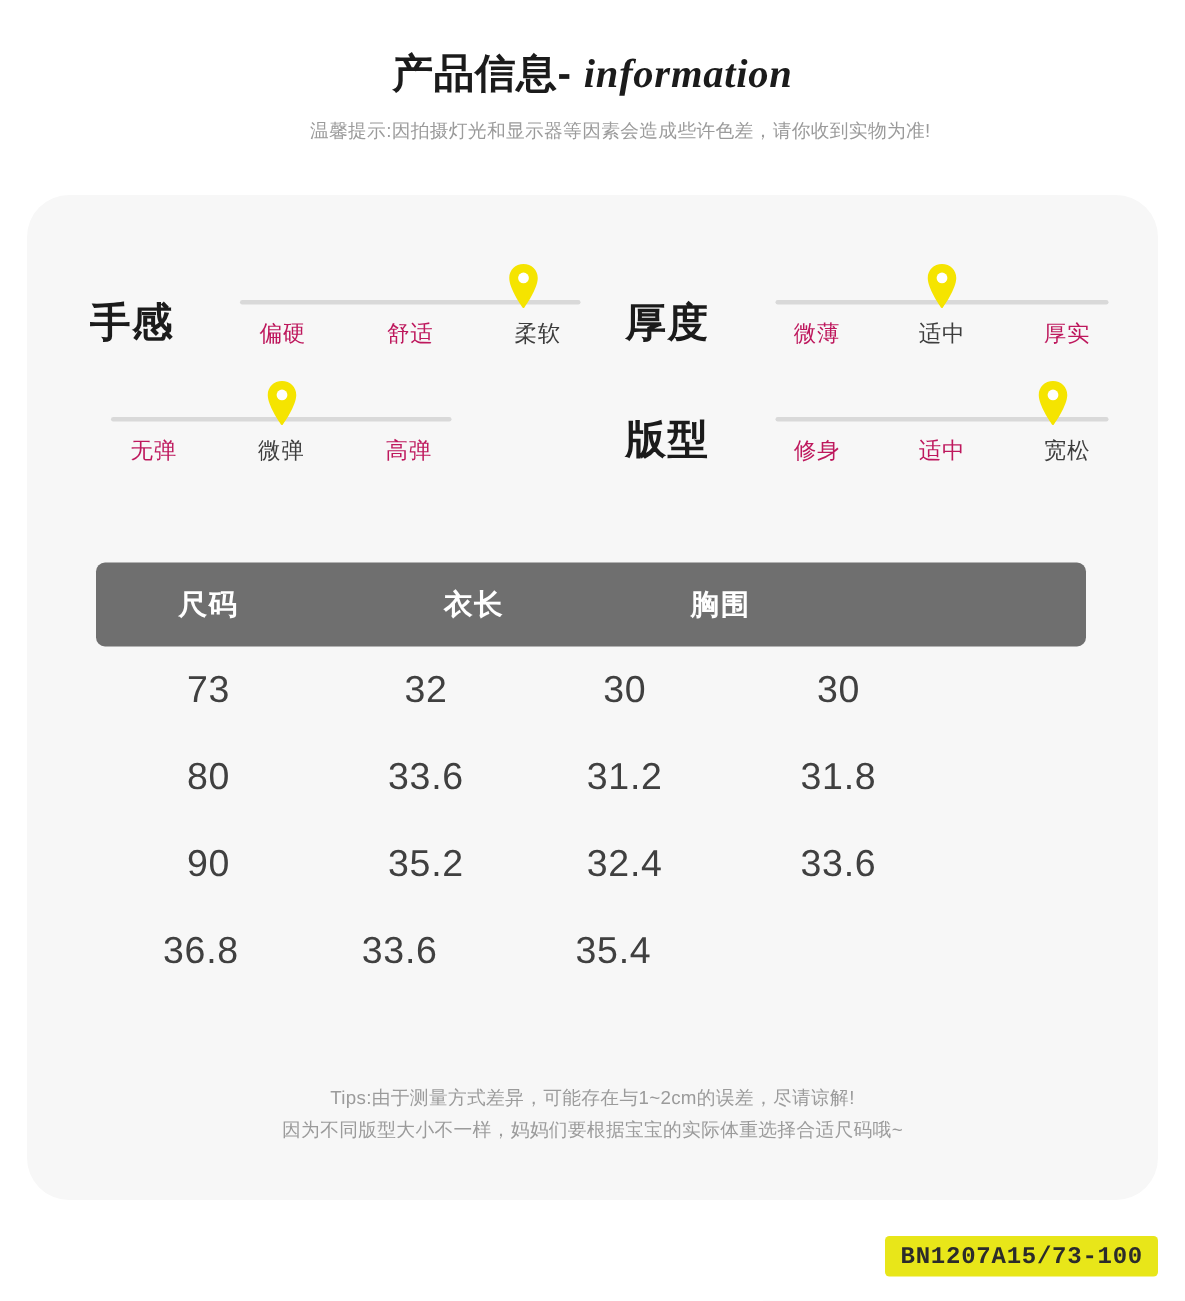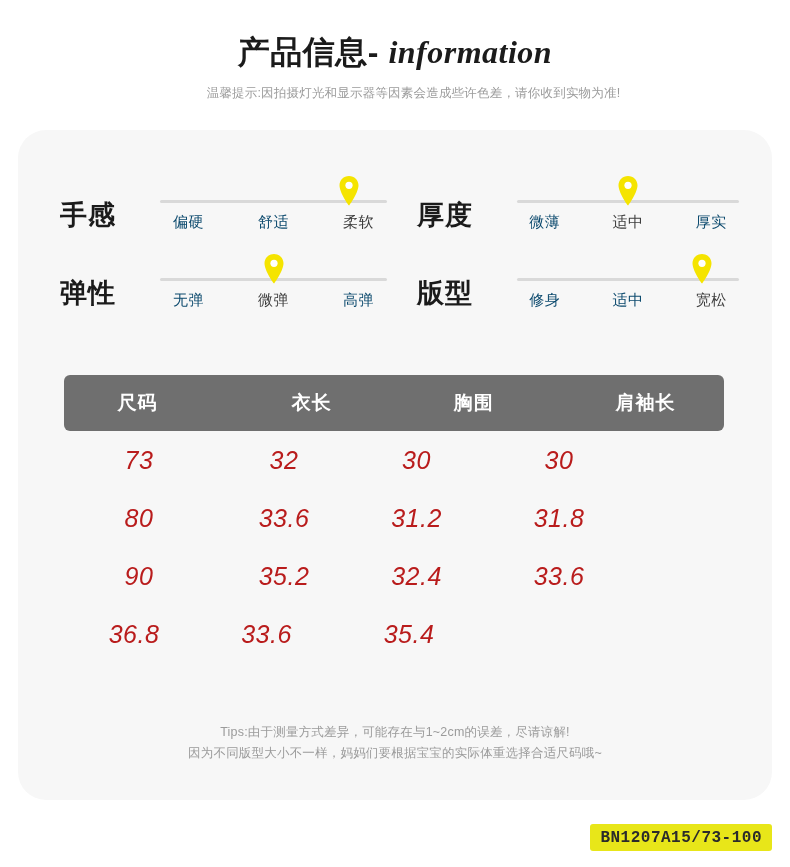--- a/index.html
+++ b/index.html
@@ -15,21 +15,21 @@
     overflow: hidden;
     background: #ffffff;
   }
 
   
   .header {
     padding-top: 33px;
     text-align: center;
   }
   .title {
-    font-size: 32px;
+    font-size: 27px;
     font-weight: bold;
     color: #1b1b1b;
     letter-spacing: 0.5px;
     line-height: 1.2;
   }
   .title .en {
     font-family: "Liberation Serif", serif;
     font-style: italic;
     font-weight: bold;
   }
@@ -99,21 +99,21 @@
   }
   .pin svg { display: block; }
   .ticks {
     display: flex;
     margin-top: 10px;
   }
   .tick {
     flex: 1 1 0;
     text-align: center;
     font-size: 15px;
-    color: #0c4a6e;
+    color: #be185d;
     letter-spacing: 0.5px;
   }
   .tick.active { color: #3d3d3d; }
 
   
   .table {
     position: absolute;
     left: 46px;
     top: 245px;
     width: 660px;
@@ -128,23 +128,22 @@
   }
   .thead .th {
     font-size: 19px;
     font-weight: bold;
     color: #ffffff;
     letter-spacing: 1px;
   }
   .row { display: flex; height: 58px; align-items: center; }
   .row .td {
     font-size: 25px;
-    color: #b91c1c;
+    color: #404040;
     letter-spacing: 0.5px;
-    font-style: italic;
   }
   .c0 { width: 150px; text-align: center; }
   .c1 { width: 140px; text-align: center; }
   .c2 { width: 125px; text-align: center; }
   .c3 { width: 160px; text-align: center; }
 
   
   .tips {
     position: absolute;
     left: 0;
@@ -223,21 +222,20 @@
           </div>
           <div class="ticks">
             <div class="tick">微薄</div>
             <div class="tick active">适中</div>
             <div class="tick">厚实</div>
           </div>
         </div>
       </div>
 
       <div class="attr">
-        <div class="attr-label">弹性</div>
         <div class="scale">
           <div class="track">
             <div class="pin" style="left:50%">
               <svg width="22" height="30" viewBox="0 0 22 30">
                   <path d="M11 0C5.6 0 1.5 4.1 1.5 9.3c0 6.9 8 18.5 9 19.8.3.4.7.4 1 0 1-1.3 9-12.9 9-19.8C20.5 4.1 16.4 0 11 0z" fill="#f5e400"></path>
                   <circle cx="11" cy="9.3" r="3.6" fill="#ffffff"></circle>
                 </svg>
             </div>
           </div>
           <div class="ticks">
@@ -267,21 +265,20 @@
         </div>
       </div>
 
     </div>
 
     <div class="table">
       <div class="thead">
         <div class="th c0">尺码</div>
         <div class="th c1">衣长</div>
         <div class="th c2">胸围</div>
-        <div class="th c3">肩袖长</div>
       </div>
 
       <div class="row">
         <div class="td c0">73</div>
         <div class="td c1">32</div>
         <div class="td c2">30</div>
         <div class="td c3">30</div>
       </div>
       <div class="row">
         <div class="td c0">80</div>

